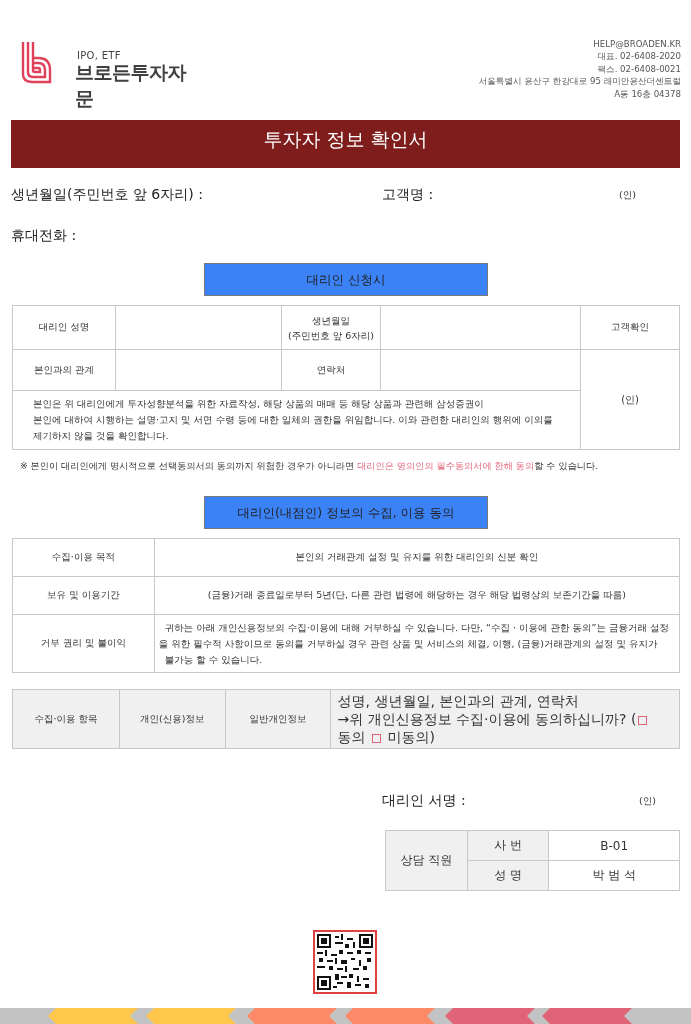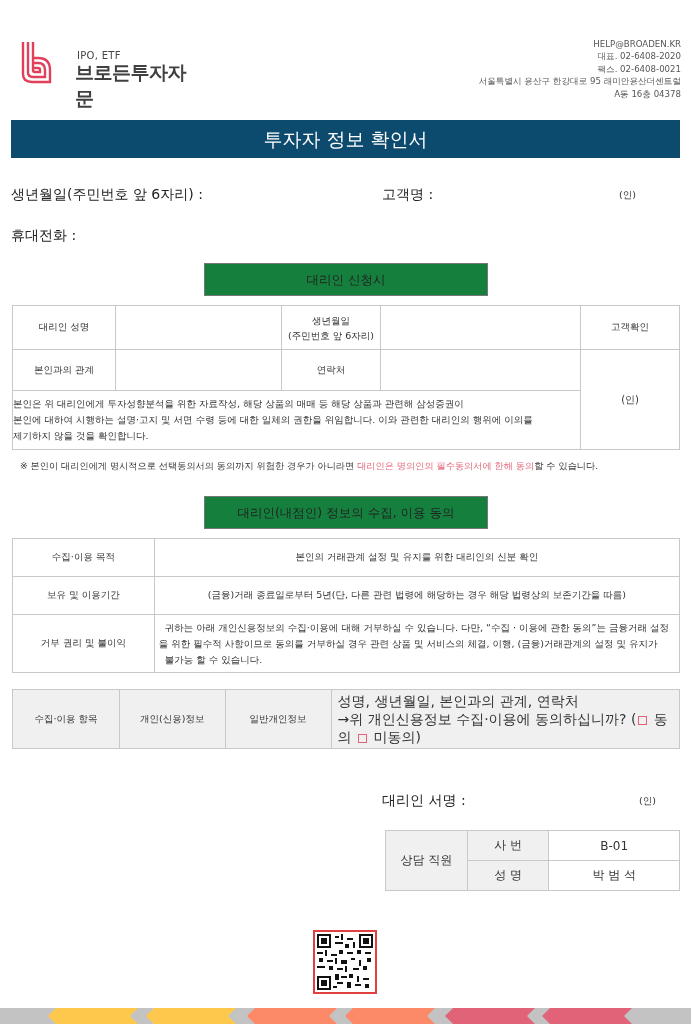--- a/index.html
+++ b/index.html
@@ -9,30 +9,30 @@
   .abs { position: absolute; }
 
   
   .logo { left: 20px; top: 40px; width: 180px; height: 48px; }
   .logo-mark { position: absolute; left: 0; top: 0; width: 34px; height: 44px; }
   .logo-sub { position: absolute; left: 57px; top: 10px; font-size: 10px; color: #444; letter-spacing: 0.3px; }
   .logo-name { position: absolute; left: 55px; top: 20px; font-size: 19px; font-weight: bold; color: #404040; letter-spacing: -0.5px; }
 
   .contact { right: 10px; top: 38px; text-align: right; font-size: 8.6px; line-height: 12.4px; color: #555; margin-left: 33px; }
 
-  .title-banner { left: 11px; top: 120px; width: 669px; height: 38px; background: #0c4a6e; color: #fff; text-align: center; font-size: 19px; line-height: 38px; }
+  .title-banner { left: 11px; top: 120px; width: 669px; height: 48px; background: #7f1d1d; color: #fff; text-align: center; font-size: 19px; line-height: 38px; }
 
   .field-label { font-size: 14px; color: #222; }
   .seal { font-size: 9.5px; color: #333; }
 
-  .section-box { border: 1px solid #777; background: #15803d; text-align: center; font-size: 12.5px; color: #222; }
+  .section-box { border: 1px solid #777; background: #3b82f6; text-align: center; font-size: 12.5px; color: #222; }
 
   table.grid { border-collapse: collapse; position: absolute; }
   table.grid td { border: 1px solid #c8c8c8; font-size: 9.5px; color: #333; text-align: center; vertical-align: middle; }
-  .left-text { text-align: left !important; padding: 0 0; line-height: 16px; }
+  .left-text { text-align: left !important; padding: 0 20px; line-height: 16px; }
   .pink-text { color: #e06377; }
 
   .note { left: 20px; top: 460px; font-size: 9.2px; color: #333; white-space: nowrap; }
 
   .gray-table td { background: #f0f0f0; }
 
   .checkbox { display: inline-block; width: 9px; height: 9px; border: 1px solid #e06377; vertical-align: -1px; margin: 0 2px; }
 
   .staff td { border: 1px solid #c8c8c8; font-size: 12px; color: #333; text-align: center; }
   .staff .gray { background: #f0f0f0; }

